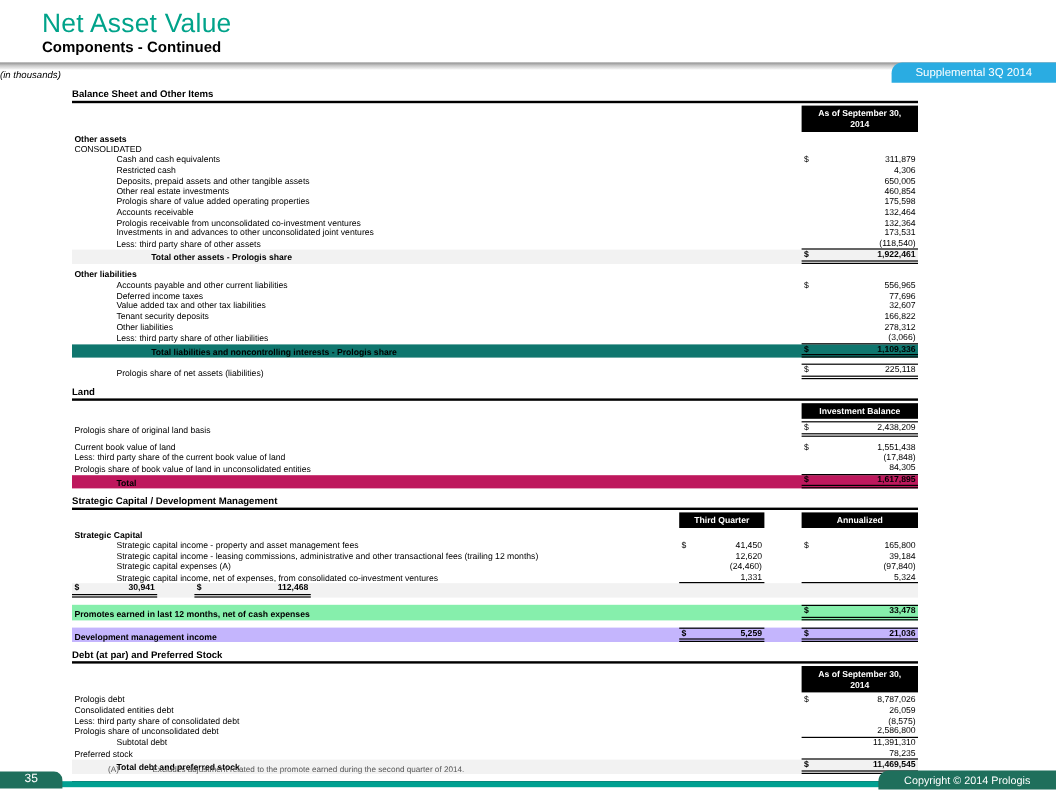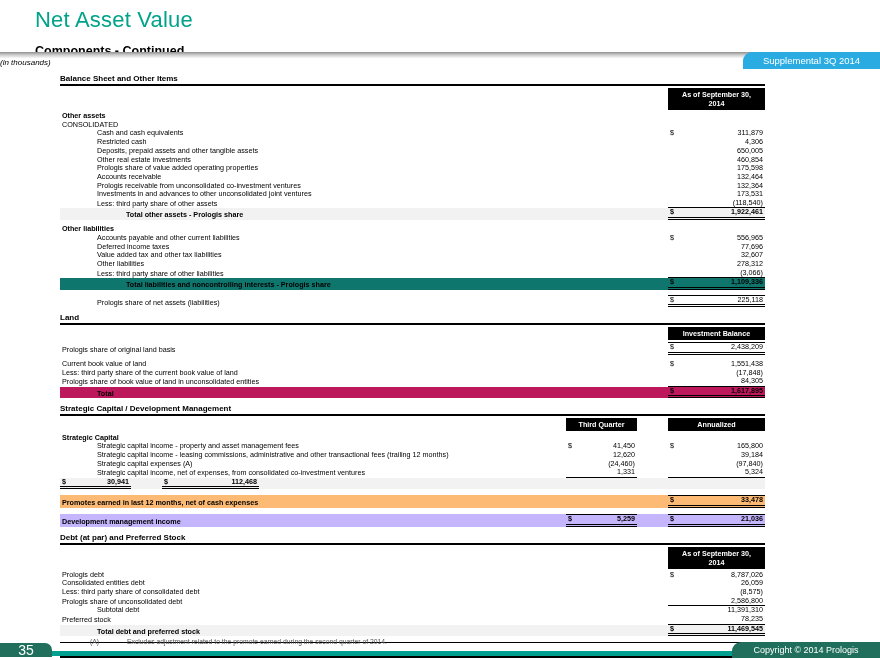--- a/index.html
+++ b/index.html
@@ -1,19 +1,19 @@
 <!DOCTYPE html>
 <html><head>
 <meta charset="utf-8">
 <style>
   html,body{margin:0;padding:0;background:#fff;}
   .page{position:relative;width:880px;height:660px;background:#fff;overflow:hidden;
         font-family:"Liberation Sans","DejaVu Sans",sans-serif;color:#000;}
   .page-title{position:absolute;left:35px;top:7px;font-size:22px;font-weight:500;letter-spacing:.2px;}
-  .page-subtitle{position:absolute;left:35px;top:44px;font-size:12.5px;font-weight:bold;}
+  .page-subtitle{position:absolute;left:35px;top:32px;font-size:12.5px;font-weight:bold;}
   .header-shadow{position:absolute;left:0;top:52px;width:880px;height:6px;
         background:linear-gradient(to bottom,#8f8f8f 0%,#c9c9c9 45%,#f7f7f7 100%);}
   .units-note{position:absolute;left:0;top:58px;font-size:8px;font-style:italic;}
   .supp-badge{position:absolute;right:0;top:52px;width:137px;height:17px;color:#fff;
         font-size:9.5px;line-height:17px;text-align:center;border-top-left-radius:9px;}
 
   .table-wrap{position:absolute;left:60px;top:74px;width:705px;}
   .sec-title{font-size:8px;font-weight:bold;border-bottom:2px solid #000;padding-bottom:1px;}
   .sec + .sec .sec-title{margin-top:6px;}
   .col-head{display:flex;justify-content:flex-end;margin-top:2px;margin-bottom:2px;}
@@ -33,21 +33,21 @@
   .b-d{border-bottom:3px double #000;}
   .b-td{border-top:1px solid #000;border-bottom:3px double #000;}
   .dollar{text-align:left;}
   .val{text-align:right;}
   .spacer{width:100%;}
 
   .footnote{position:absolute;left:90px;top:638px;font-size:6.8px;color:#555;display:flex;}
   .footnote .marker{width:37px;}
   .bottom-bar{position:absolute;left:0;top:651px;width:880px;height:5px;}
   .page-num-badge{position:absolute;left:0;top:643px;width:52px;height:14px;color:#fff;
-        font-size:14px;line-height:14px;text-align:center;border-top-right-radius:7px;z-index:2;}
+        font-size:10px;line-height:14px;text-align:center;border-top-right-radius:7px;z-index:2;}
   .copyright-badge{position:absolute;right:0;top:642px;width:148px;height:16px;color:#fff;
         font-size:9px;line-height:16px;text-align:center;border-top-left-radius:9px;z-index:2;}
 </style>
 </head>
 <body>
 
 <div class="page">
   <div class="page-title" style="color: rgb(0, 163, 138);">Net Asset Value</div>
   <div class="page-subtitle">Components - Continued</div>
   <div class="header-shadow"></div>
@@ -156,20 +156,27 @@
           </div>
         </div>
         <div class="row">
           <div class="label ind1">Value added tax and other tax liabilities</div>
           <div class="cell cell2">
             <div class="dollar"></div>
             <div class="val">32,607</div>
           </div>
         </div>
         <div class="row">
+          <div class="label ind1">Tenant security deposits</div>
+          <div class="cell cell2">
+            <div class="dollar"></div>
+            <div class="val">166,822</div>
+          </div>
+        </div>
+        <div class="row">
           <div class="label ind1">Other liabilities</div>
           <div class="cell cell2">
             <div class="dollar"></div>
             <div class="val">278,312</div>
           </div>
         </div>
         <div class="row">
           <div class="label ind1">Less: third party share of other liabilities</div>
           <div class="cell cell2 b-b">
             <div class="dollar"></div>
@@ -291,21 +298,21 @@
           <div class="cell cell1 gap b-d">
             <div class="dollar">$</div>
             <div class="val">30,941</div>
           </div>
           <div class="cell cell2 b-d">
             <div class="dollar">$</div>
             <div class="val">112,468</div>
           </div>
         </div>
         <div class="spacer" style="height: 6px;"></div>
-        <div class="row bold shaded" style="background: #fdba74;">
+        <div class="row bold shaded" style="background: #86efac;">
           <div class="label ind0">Promotes earned in last 12 months, net of cash expenses</div>
           <div class="cell cell1 gap">
             <div class="dollar"></div>
             <div class="val"></div>
           </div>
           <div class="cell cell2 b-td">
             <div class="dollar">$</div>
             <div class="val">33,478</div>
           </div>
         </div>

